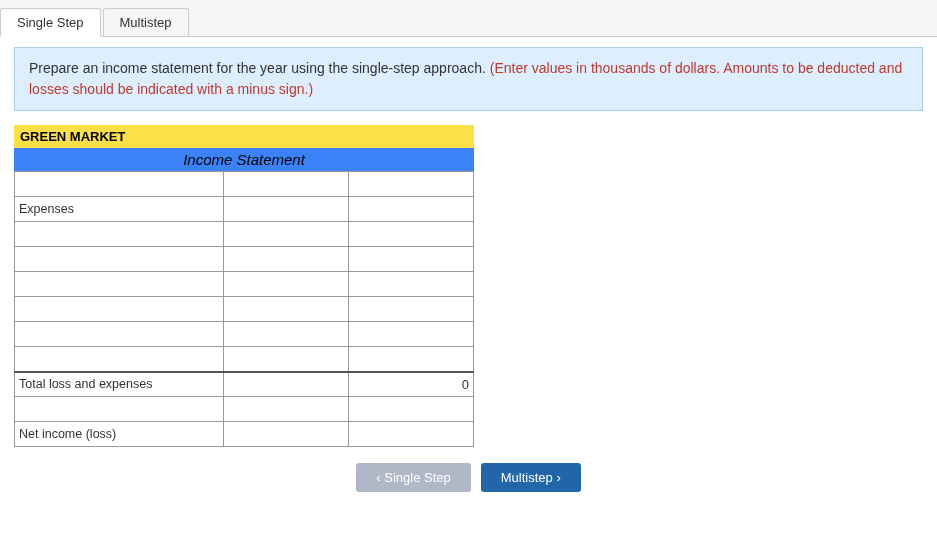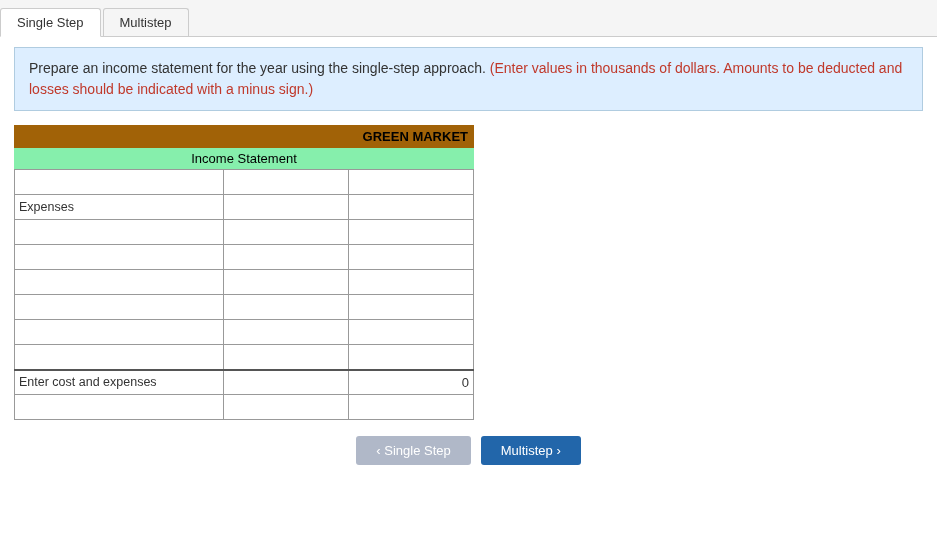--- a/index.html
+++ b/index.html
@@ -59,33 +59,34 @@
     }
 
     
     .table-wrap {
       margin: 14px 14px 0 14px;
       width: 460px;
     }
 
     
     .header-section {
-      background: #a16207;
-      text-align: right;
+      background: #fde047;
+      text-align: left;
       font-weight: bold;
       padding: 4px 6px;
       font-size: 13px;
       color: #000;
     }
     .header-sub {
-      background: #86efac;
+      background: #3b82f6;
       text-align: center;
       padding: 3px 6px;
-      font-size: 13px;
+      font-size: 15px;
       color: #000;
+      font-style: italic;
     }
 
     
     .income-table {
       width: 100%;
       border-collapse: collapse;
     }
     .income-table td {
       border: 1px solid #999;
       padding: 2px 4px;
@@ -245,35 +246,44 @@
         <td class="col-label">
           <input type="text" style="">
         </td>
         <td class="col-mid">
           <input type="text" style="">
         </td>
         <td class="col-right"></td>
       </tr>
 
       <tr class="total-row">
-        <td class="col-label label-cell">Enter cost and expenses</td>
+        <td class="col-label label-cell">Total loss and expenses</td>
         <td class="col-mid"></td>
         <td class="col-right value-cell">0</td>
       </tr>
 
       <tr>
         <td class="col-label">
           <input type="text" style="">
         </td>
         <td class="col-mid">
           <input type="text" style="">
         </td>
         <td class="col-right"></td>
       </tr>
 
+      <tr>
+        <td class="col-label label-cell">Net income (loss)</td>
+        <td class="col-mid">
+          <input type="text" style="">
+        </td>
+        <td class="col-right">
+          <input type="text" style="">
+        </td>
+      </tr>
     </tbody>
       </table>
   </div>
 
   <div class="nav-buttons">
     <button class="btn-prev chevron-left">
       <span>Single Step</span>
     </button>
     <button class="btn-next chevron-right">
       <span>Multistep</span>

